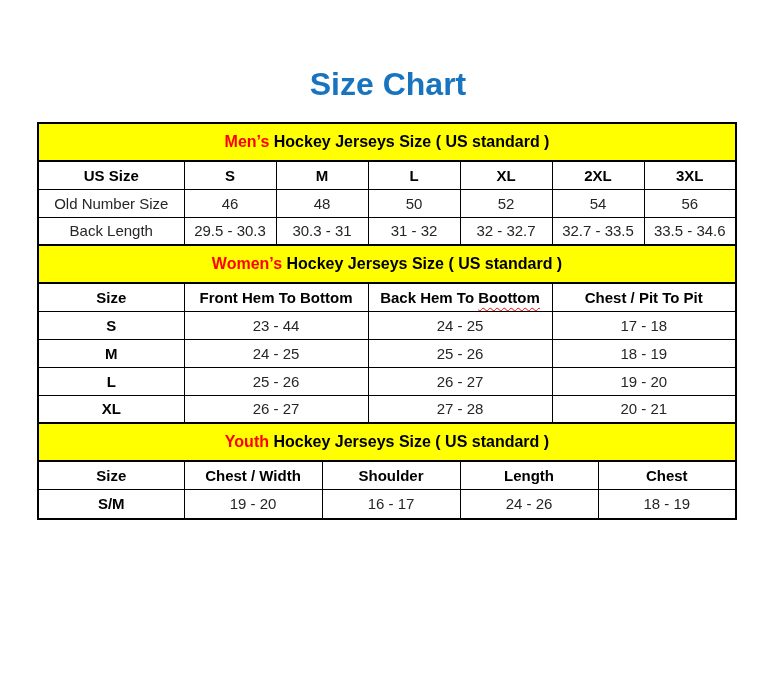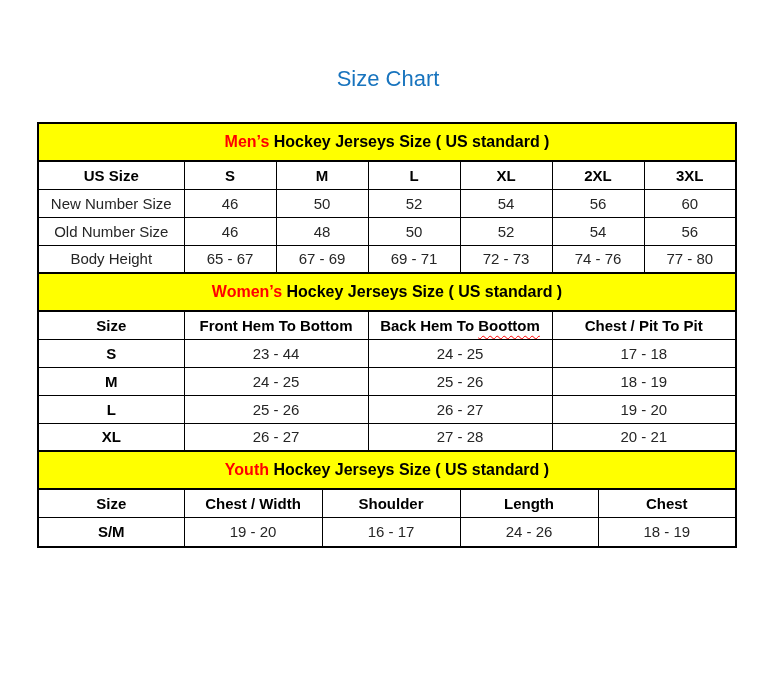--- a/index.html
+++ b/index.html
@@ -13,21 +13,21 @@
   html,body{background:#ffffff;}
   body{
     width:776px;height:692px;
     font-family:"Liberation Sans", sans-serif;
     position:relative;overflow:hidden;
   }
   .sheet{position:absolute;inset:0;background:#ffffff;}
   .title{
     position:absolute;top:66px;left:0;right:0;
     text-align:center;
-    font-size:22px;font-weight:normal;
+    font-size:32px;font-weight:bold;
     color:var(--title-blue);
     letter-spacing:0px;
   }
   .tables{position:absolute;left:37px;top:122px;width:700px;}
   .section{margin-top:-2px;}
   .section:first-child{margin-top:0;border-radius:25px;}
   .banner{
     background:var(--banner-yellow);
     border:2px solid var(--border-black);
     height:40px;
@@ -87,45 +87,36 @@
               <th>S</th>
               <th>M</th>
               <th>L</th>
               <th>XL</th>
               <th>2XL</th>
               <th>3XL</th>
             </tr>
           </thead>
           <tbody>
             <tr>
-              <td class="label">New Number Size</td>
-              <td class="val">46</td>
-              <td class="val">50</td>
-              <td class="val">52</td>
-              <td class="val">54</td>
-              <td class="val">56</td>
-              <td class="val">60</td>
-            </tr>
-            <tr>
               <td class="label">Old Number Size</td>
               <td class="val">46</td>
               <td class="val">48</td>
               <td class="val">50</td>
               <td class="val">52</td>
               <td class="val">54</td>
               <td class="val">56</td>
             </tr>
             <tr>
-              <td class="label">Body Height</td>
-              <td class="val">65 - 67</td>
-              <td class="val">67 - 69</td>
-              <td class="val">69 - 71</td>
-              <td class="val">72 - 73</td>
-              <td class="val">74 - 76</td>
-              <td class="val">77 - 80</td>
+              <td class="label">Back Length</td>
+              <td class="val">29.5 - 30.3</td>
+              <td class="val">30.3 - 31</td>
+              <td class="val">31 - 32</td>
+              <td class="val">32 - 32.7</td>
+              <td class="val">32.7 - 33.5</td>
+              <td class="val">33.5 - 34.6</td>
             </tr>
           </tbody>
         </table>
       </div>
       <div class="section section-womens">
         <div class="banner"><span class="hl">Women’s</span><span class="rest"> Hockey Jerseys Size ( US standard )</span></div>
         <table>
           <colgroup>
             <col style="width: 146px;">
             <col>

